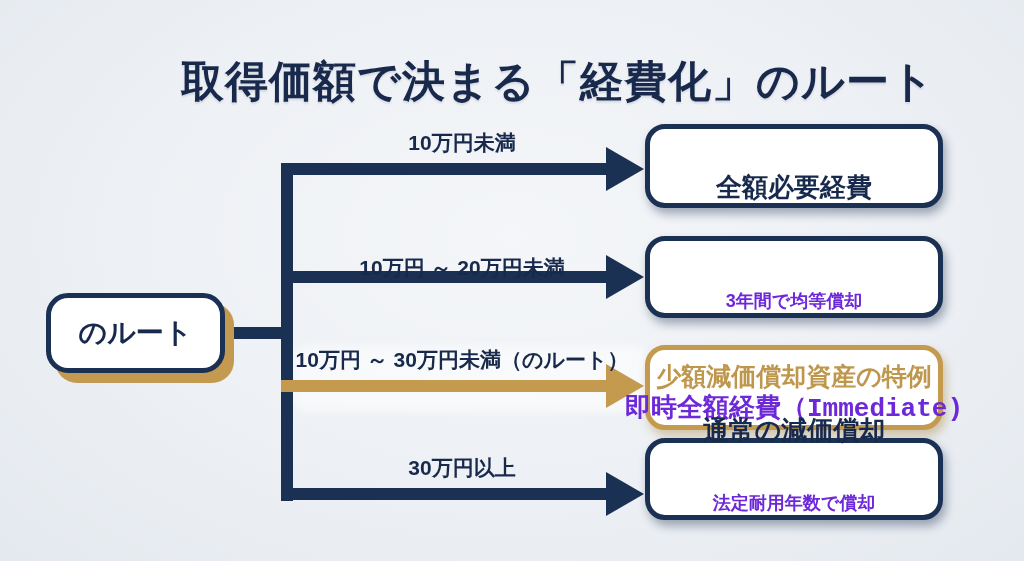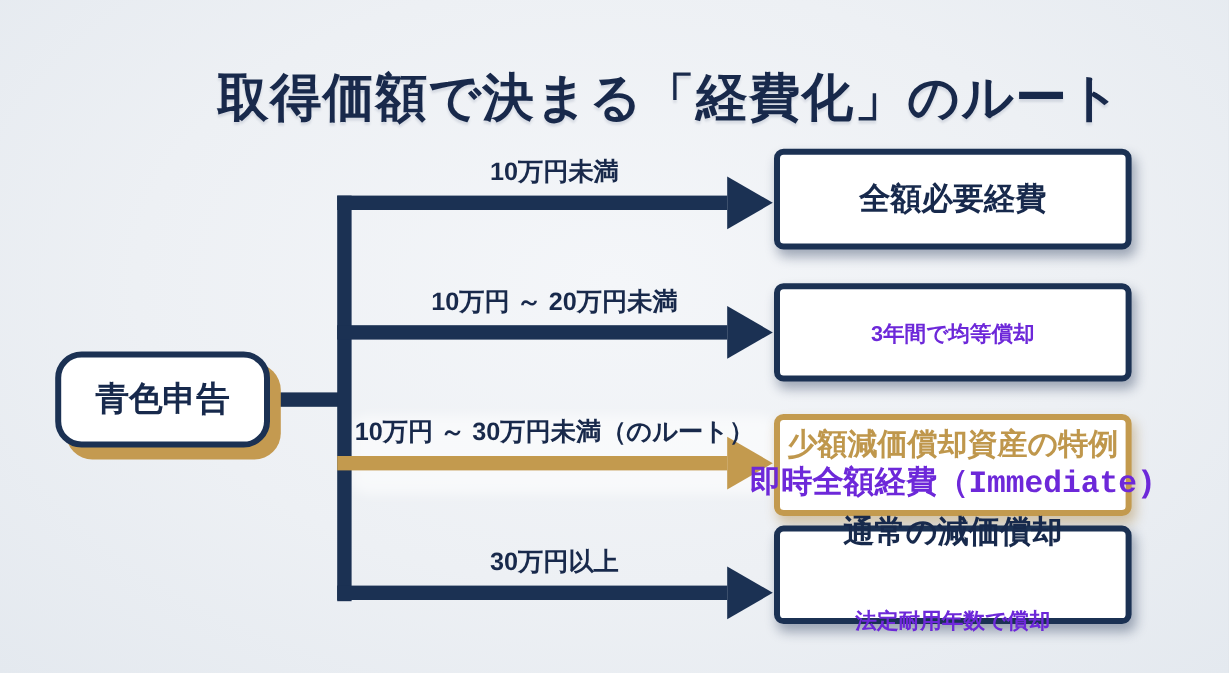--- a/index.html
+++ b/index.html
@@ -21,21 +21,21 @@
     display:flex;flex-direction:column;align-items:center;justify-content:center;
     text-align:center;
   }
   .node .node-title{font-weight:800;color:#17294c;line-height:1.15;white-space:nowrap;}
   .node .node-note{font-weight:700;color:#6d28d9;line-height:1.2;margin-top:3px;white-space:nowrap;}
   .source{
     left:46px;top:293px;width:179px;height:80px;
     box-shadow:9px 10px 0 #c49a50;
   }
   .source .node-title{font-size:28px;}
-  .result{left:645px;width:298px;border-radius:8px;box-shadow:3px 6px 10px rgba(25,45,80,0.38);}
+  .result{left:645px;width:298px;border-radius:20px;box-shadow:3px 6px 10px rgba(25,45,80,0.38);justify-content:flex-end;}
   .result-1{top:124px;height:84px;}
   .result-2{top:236px;height:82px;}
   .result-3{top:345px;height:85px;border-color:#c39a4e;box-shadow:3px 6px 10px rgba(175,140,75,0.45);}
   .result-4{top:438px;height:82px;gap:45px;}
   .result-1 .node-title{font-size:26px;}
   .result-2 .node-title{font-size:25px;}
   .result-2 .node-note{font-size:18px;}
   .result-3 .node-title{font-size:25px;color:#bf974c;}
   .result-3 .node-note{font-size:26px;font-family:Liberation Mono, monospace;}
   .result-4 .node-title{font-size:26px;}
@@ -61,21 +61,21 @@
   .branch-highlight{
     position:absolute;left:292px;top:346px;width:356px;height:66px;
     background:rgba(255,255,255,0.55);border-radius:14px;filter:blur(5px);
   }
   
   .branch-label{
     position:absolute;left:280px;width:364px;text-align:center;
     font-size:21px;font-weight:800;color:#18294b;white-space:nowrap;
   }
   .label-1{top:129px;}
-  .label-2{top:237px;}
+  .label-2{top:254px;}
   .label-3{top:346px;}
   .label-4{top:454px;}
 </style>
 </head>
 <body>
 
 <div class="stage">
 
   <h1 class="title">取得価額で決まる「経費化」のルート</h1>
 
@@ -93,21 +93,21 @@
   <div class="arrowhead ah-2"></div>
   <div class="arrowhead ah-3"></div>
   <div class="arrowhead ah-4"></div>
 
   <div class="branch-label label-1">10万円未満</div>
   <div class="branch-label label-2">10万円 ～ 20万円未満</div>
   <div class="branch-label label-3">10万円 ～ 30万円未満（のルート）</div>
   <div class="branch-label label-4">30万円以上</div>
 
   <div class="node source">
-    <span class="node-title">青色申告</span>
+    <span class="node-title">のルート</span>
   </div>
 
   <div class="node result result-1">
     <span class="node-title">全額必要経費</span>
   </div>
 
   <div class="node result result-2">
     <span class="node-note">3年間で均等償却</span>
   </div>
 

